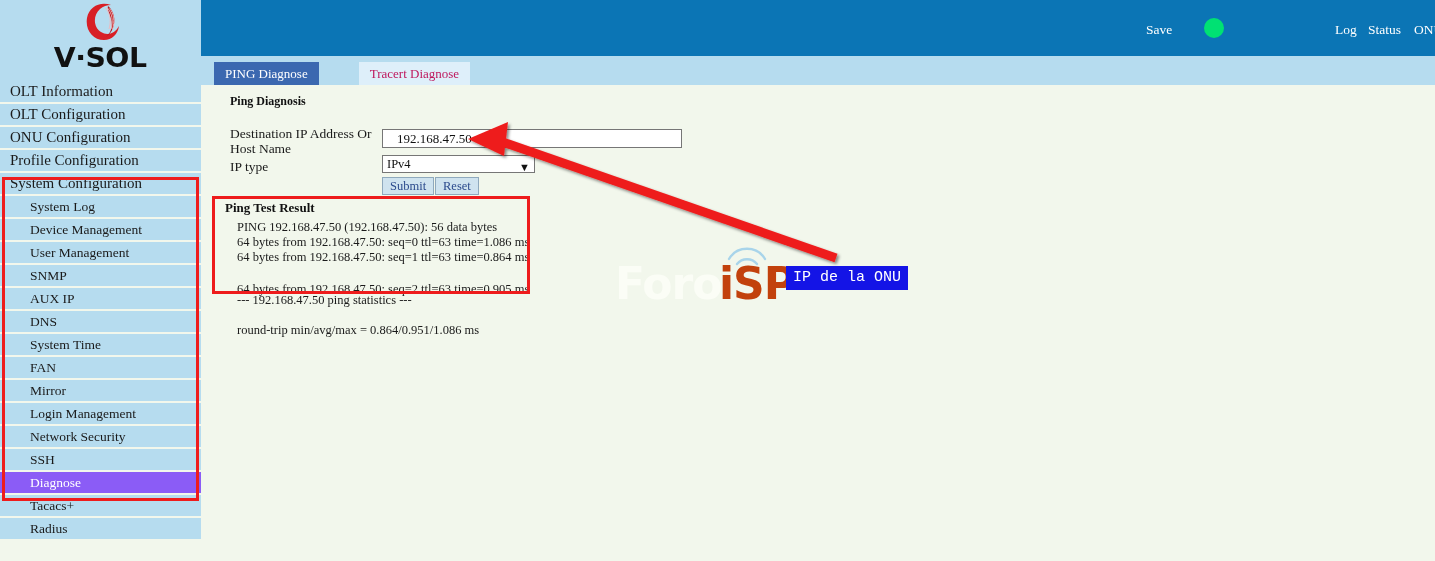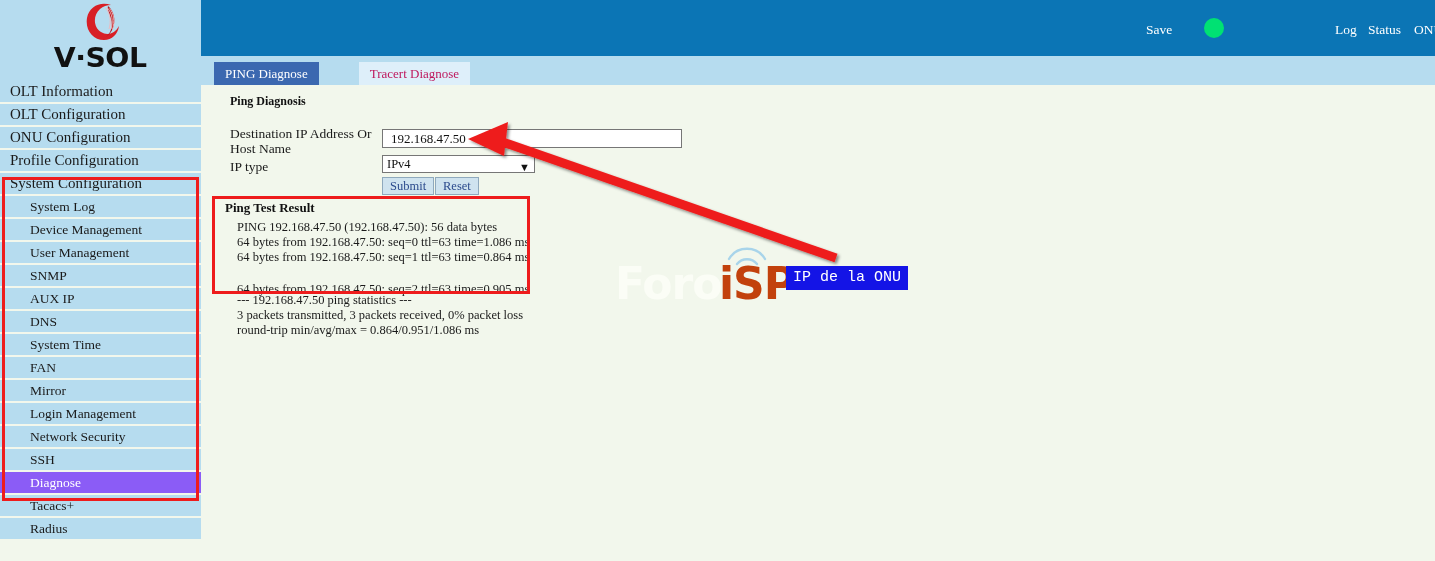--- a/index.html
+++ b/index.html
@@ -108,21 +108,21 @@
   #lbl-dest { left: 29px; top: 41px; width: 150px; }
   #lbl-iptype { left: 29px; top: 74px; }
 
   #ip-input {
     position: absolute; left: 181px; top: 44px;
     width: 300px; height: 19px;
     border: 1px solid #767676;
     background: #ffffff;
     font-family: "Liberation Serif", serif;
     font-size: 13px; color: #111;
-    padding: 0 8px; line-height: 17px;
+    padding: 0 14px; line-height: 17px;
   }
   #ip-type-select {
     position: absolute; left: 181px; top: 70px;
     width: 153px; height: 18px;
     border: 1px solid #767676;
     background: #ffffff;
     font-size: 12.5px; color: #111;
     padding-left: 4px; line-height: 16px;
   }
   #ip-type-select .caret {
@@ -269,21 +269,20 @@
     <div class="btn" id="btn-reset">Reset</div>
 
     <div id="result-title">Ping Test Result</div>
 
     <div class="result-line" style="top:135px">PING 192.168.47.50 (192.168.47.50): 56 data bytes</div>
     <div class="result-line" style="top:150px">64 bytes from 192.168.47.50: seq=0 ttl=63 time=1.086 ms</div>
     <div class="result-line" style="top:165px">64 bytes from 192.168.47.50: seq=1 ttl=63 time=0.864 ms</div>
     <div class="result-line" style="top:197px">64 bytes from 192.168.47.50: seq=2 ttl=63 time=0.905 ms</div>
 
     <div class="stats-line" style="top:208px">--- 192.168.47.50 ping statistics ---</div>
-    <div class="stats-line" style="top:223px">3 packets transmitted, 3 packets received, 0% packet loss</div>
     <div class="stats-line" style="top:238px">round-trip min/avg/max = 0.864/0.951/1.086 ms</div>
   </div>
 
   <div id="watermark">
     <div id="wm-foro">Foro</div>
     <div id="wm-isp">iSP</div>
     <svg id="wm-wifi" width="44" height="26" viewBox="0 0 44 26">
       <g stroke="#a8d4ea" fill="none" stroke-width="2.4" stroke-linecap="round">
         <path d="M4 16 A21 21 0 0 1 40 16"></path>
         <path d="M12 21 A13 13 0 0 1 32 21"></path>

